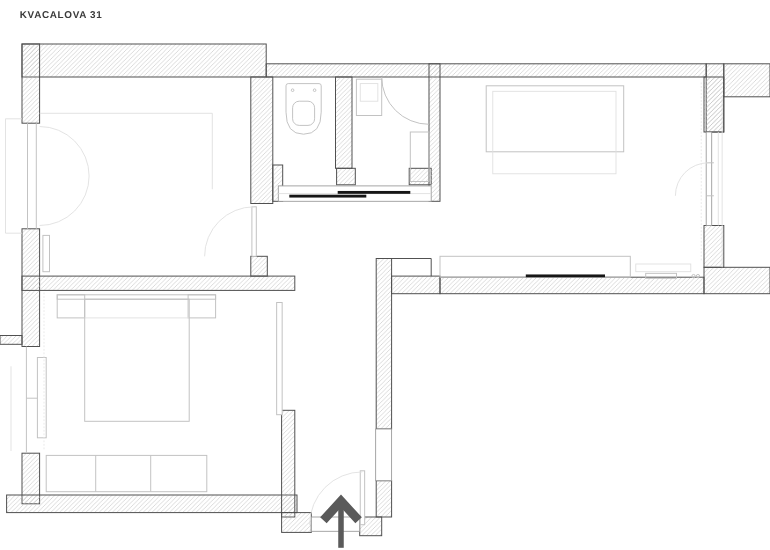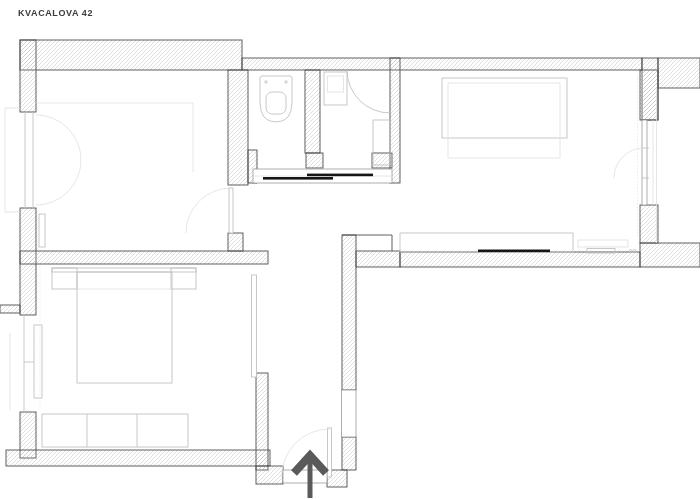--- a/index.html
+++ b/index.html
@@ -21,21 +21,21 @@
   .fll{stroke:var(--furniture-light);stroke-width:.8;fill:none;}
   .dash{stroke:#e6e6e6;stroke-width:.8;fill:none;stroke-dasharray:1.6 1.6;}
   .blk{fill:var(--black);stroke:none;}
   .frame{fill:#fff;stroke:var(--frame);stroke-width:.8;}
   .arrow-stroke{stroke:var(--arrow);fill:none;}
   .arrow-fill{fill:var(--arrow);}
 </style>
 </head>
 <body>
 
-<div class="title">KVACALOVA 42</div>
+<div class="title">KVACALOVA 31</div>
 
 <svg width="700" height="500" viewBox="0 0 700 500">
   <defs>
     <pattern id="hatch" width="4" height="4" patternUnits="userSpaceOnUse">
       <path class="hatchline" d="M-1,1 l2,-2 M0,4 l4,-4 M3,5 l2,-2"></path>
     </pattern>
   </defs>
 
   <g>
     <rect class="wall" x="20" y="40" width="222" height="30"></rect>

